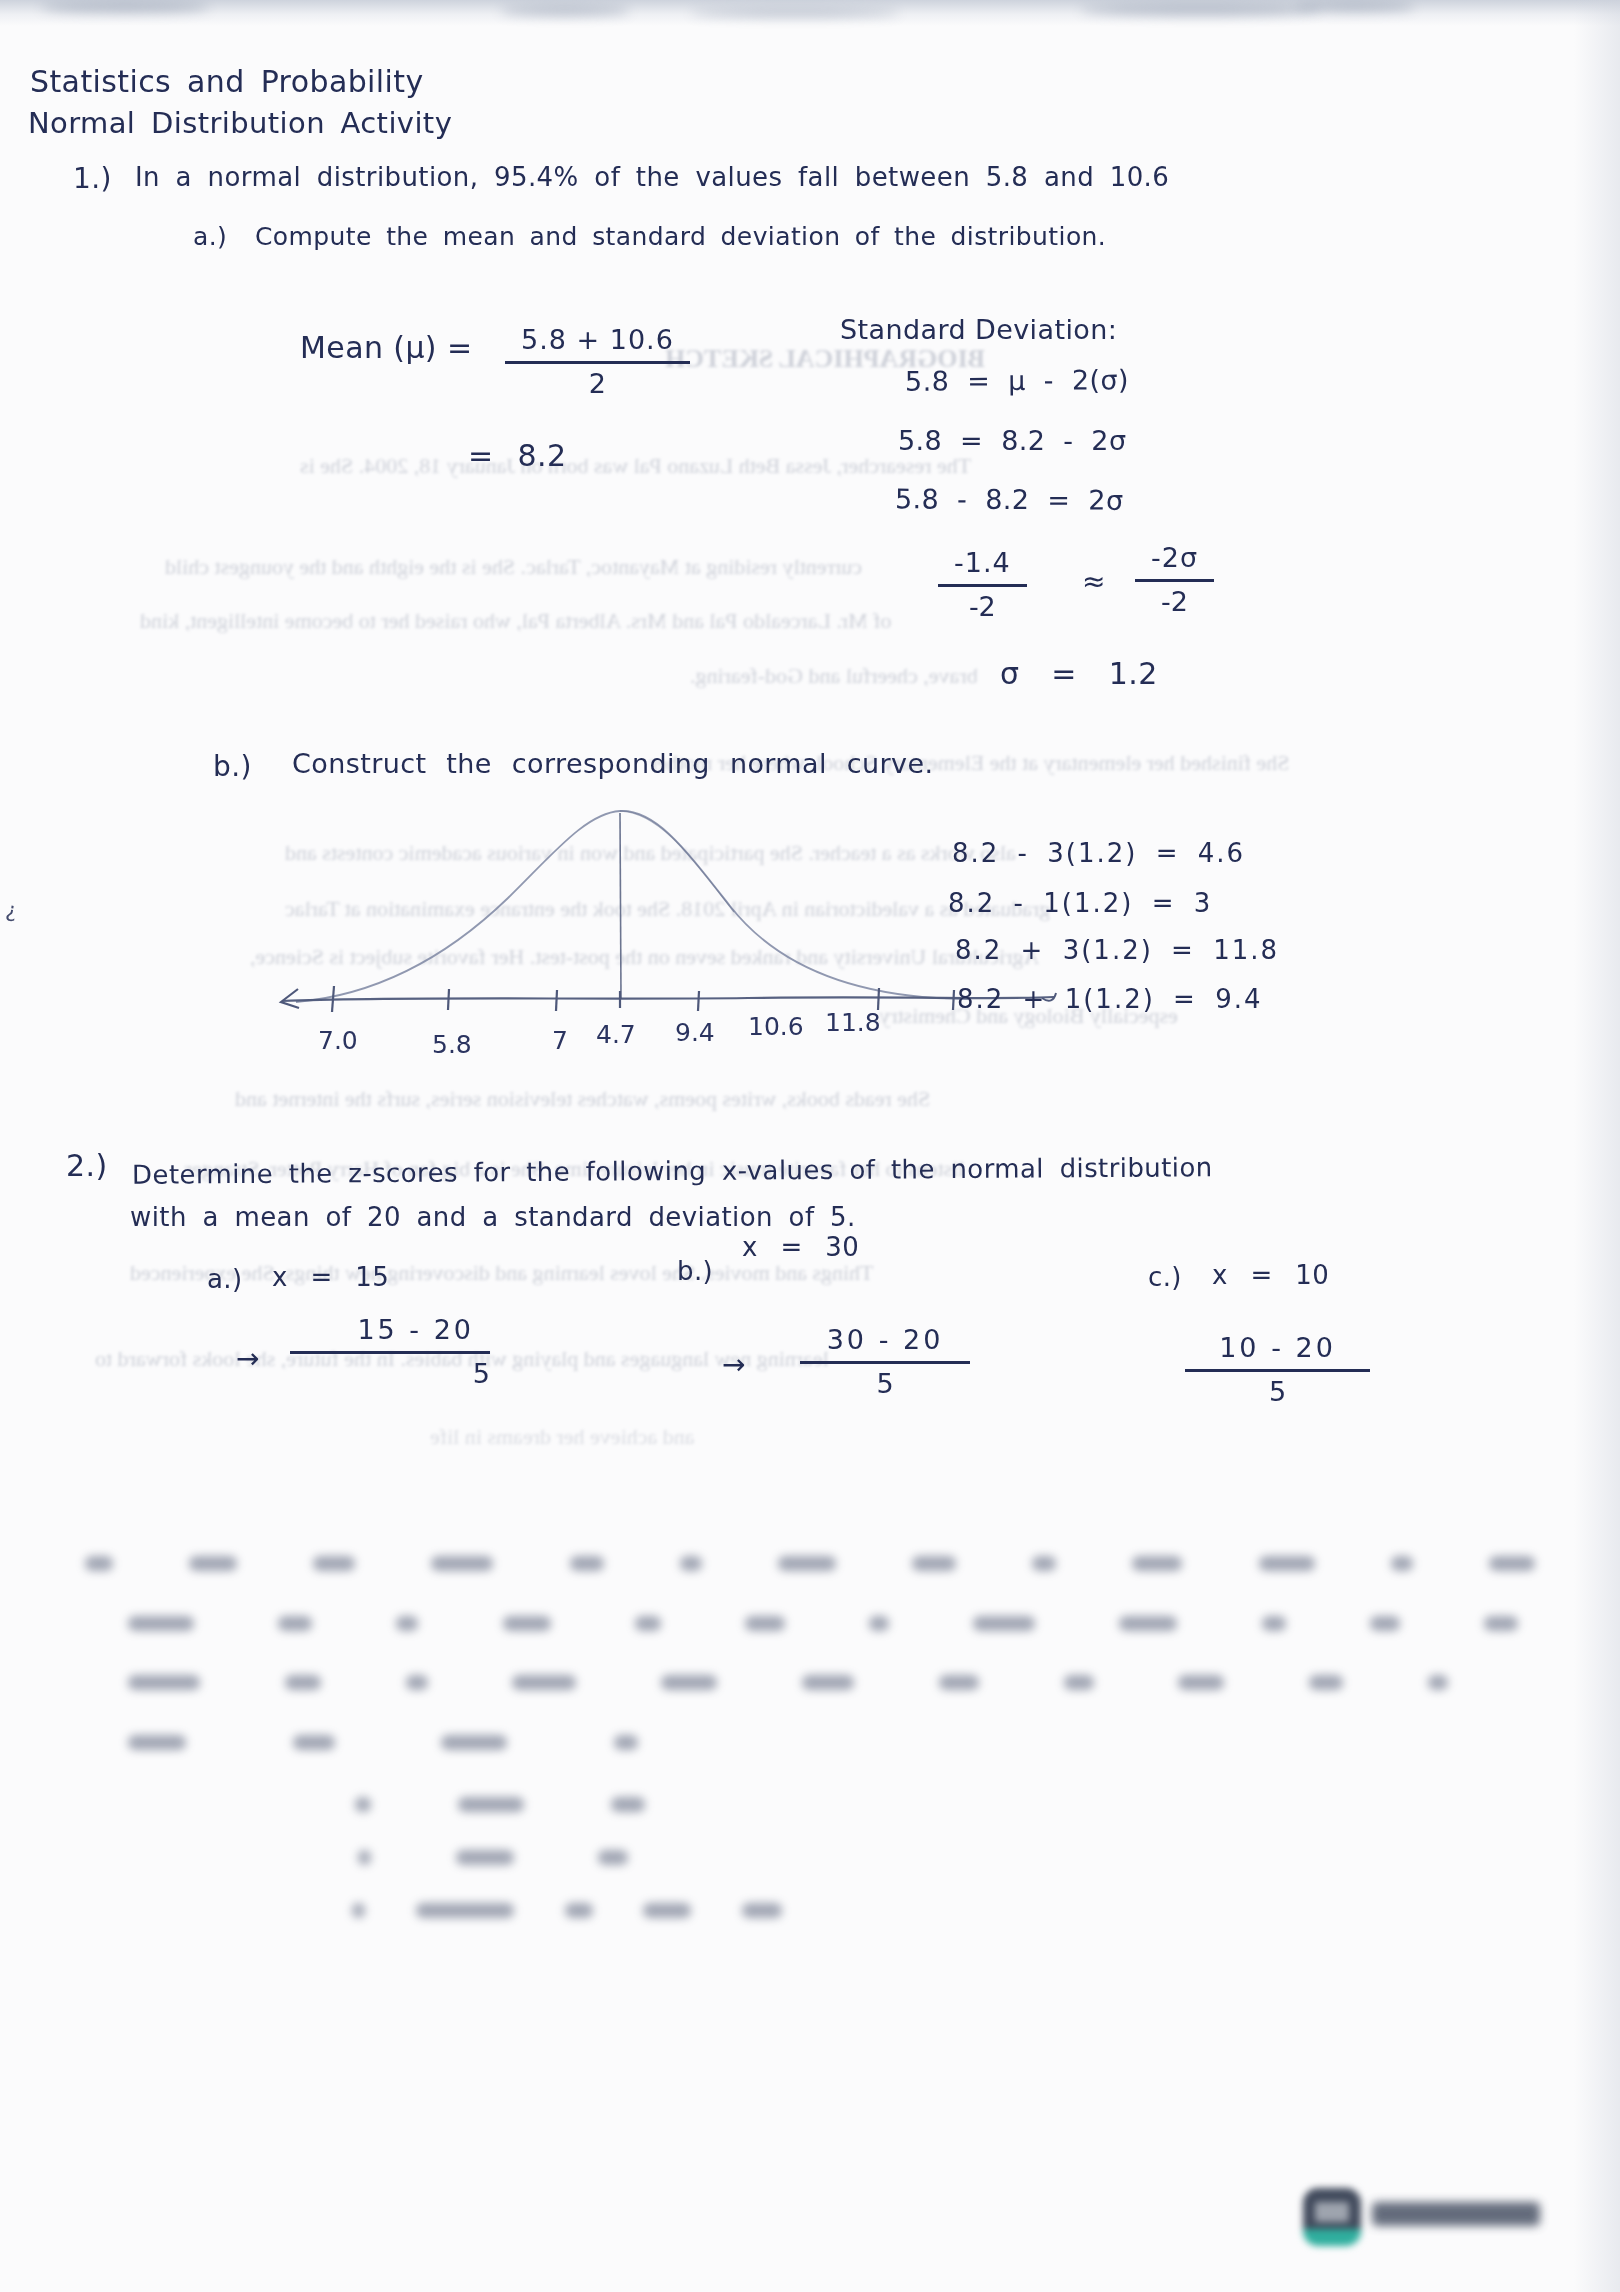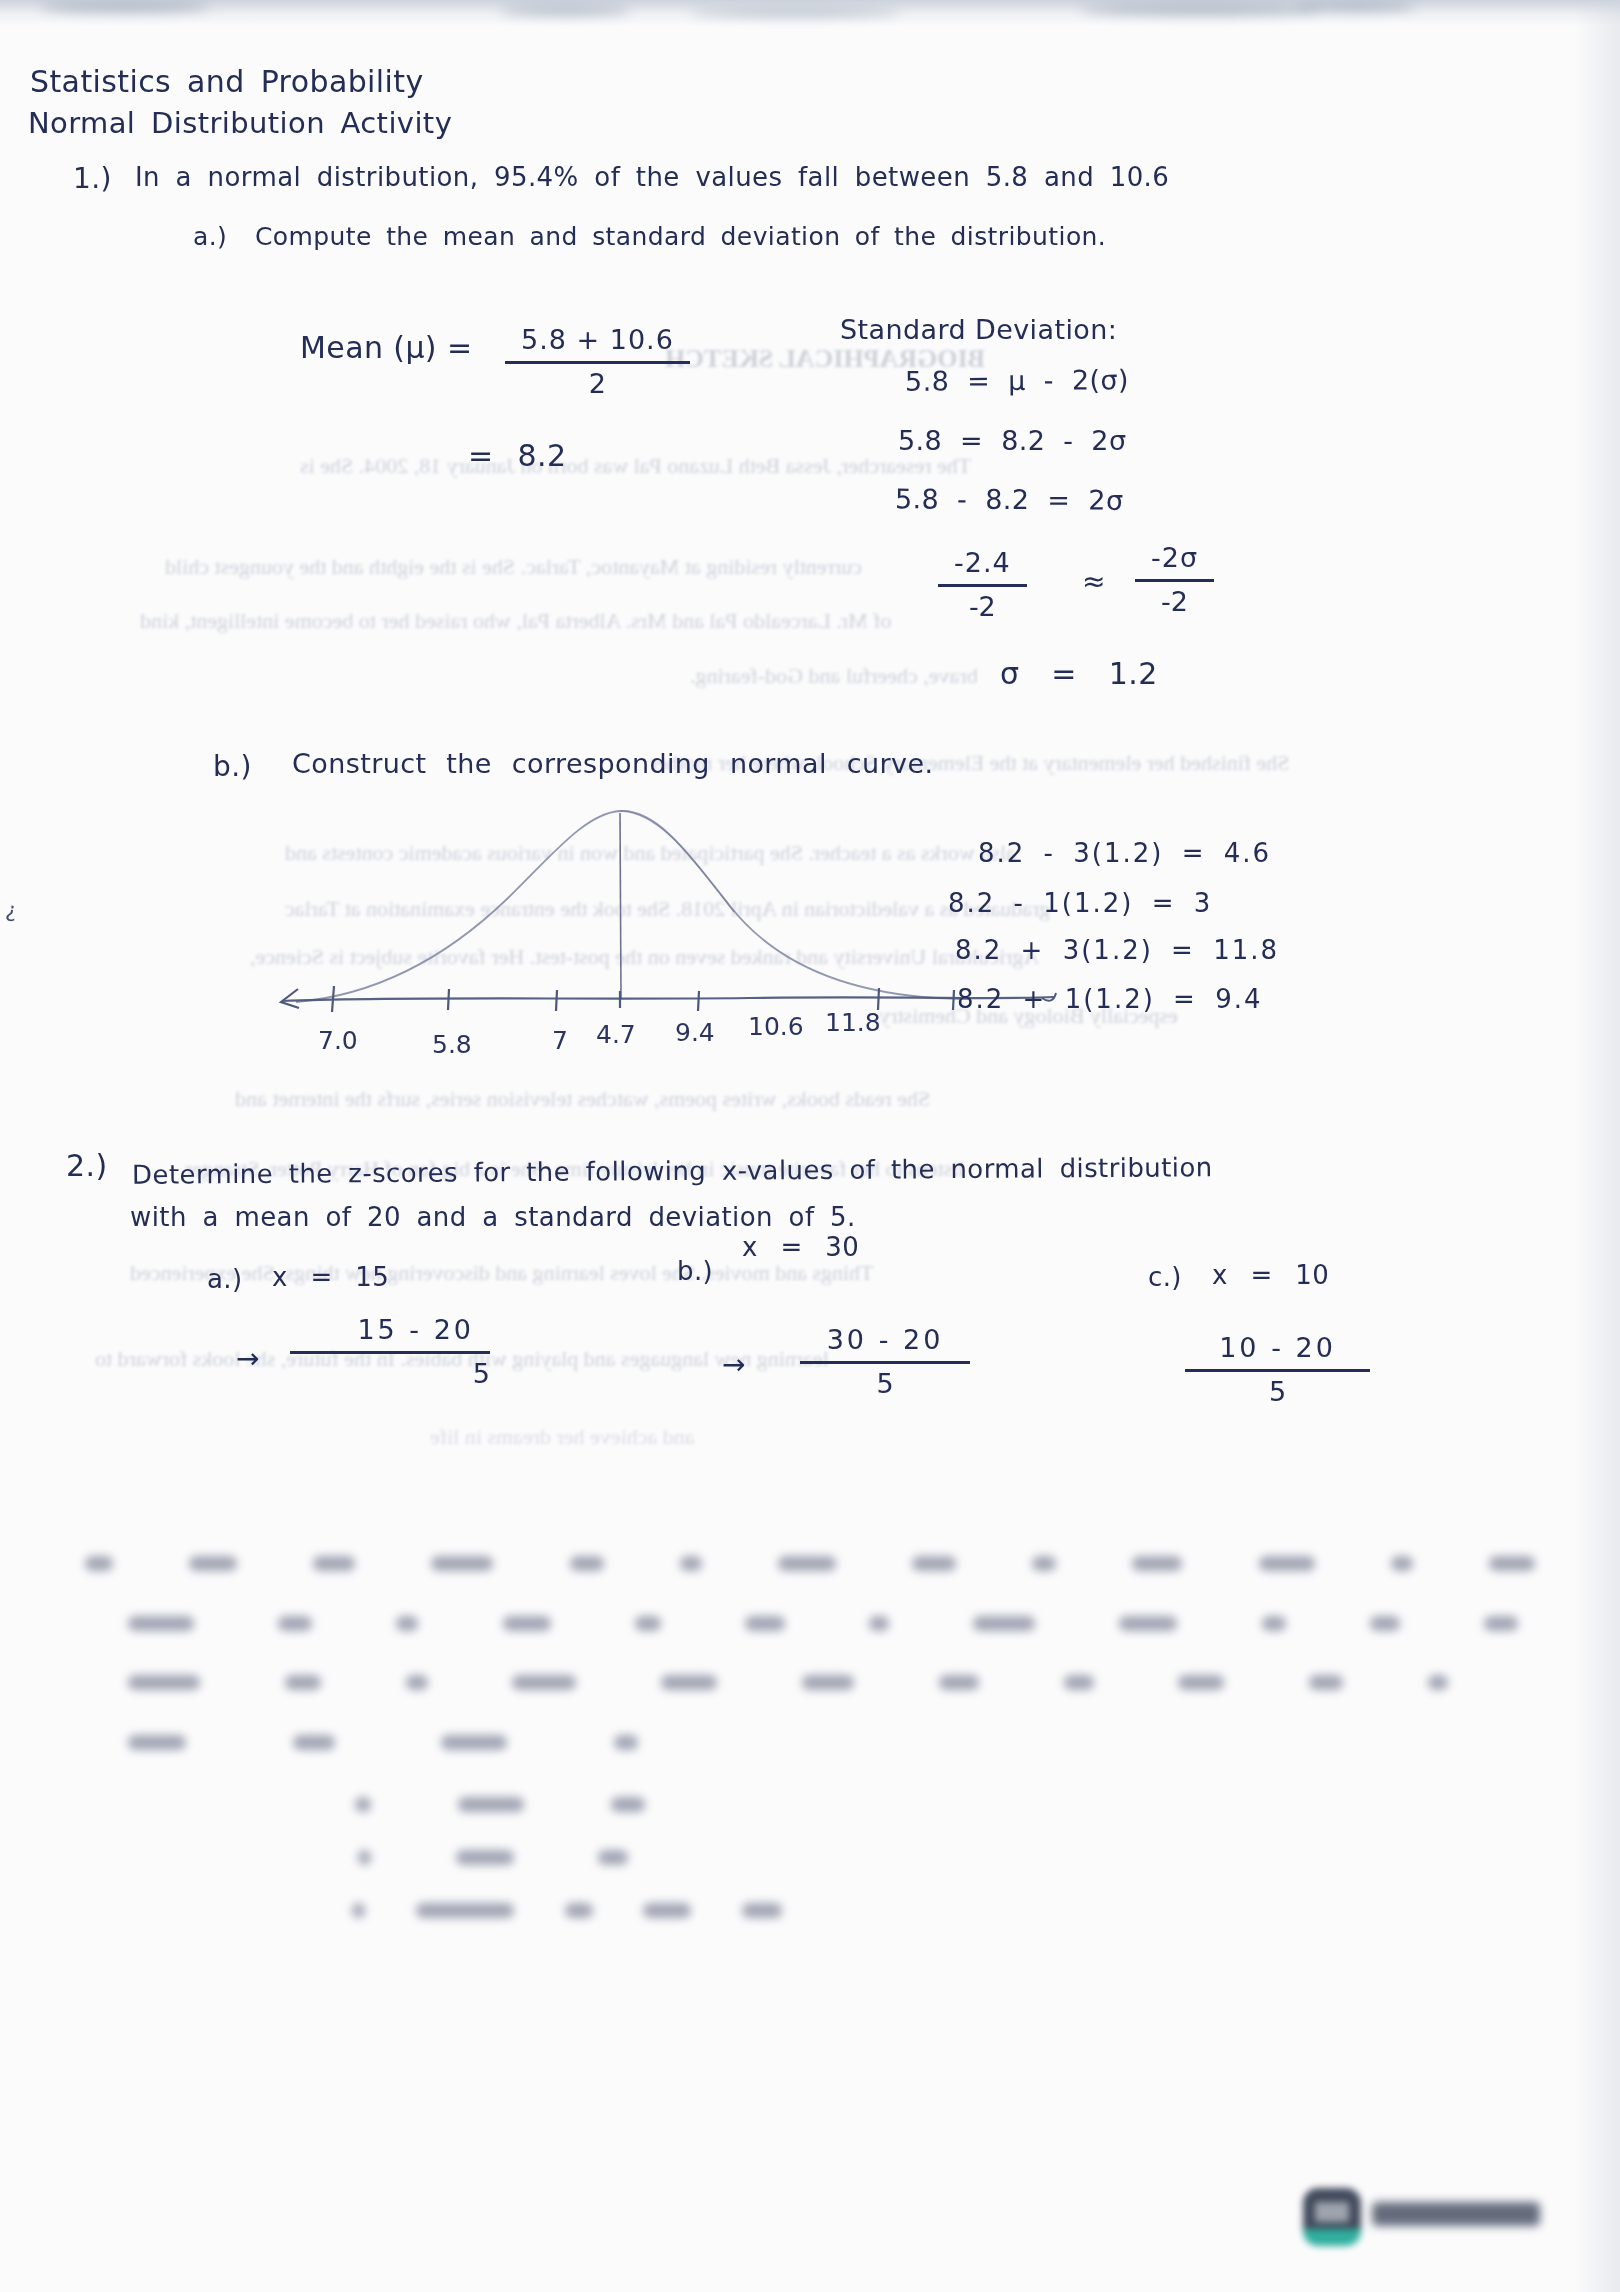--- a/index.html
+++ b/index.html
@@ -76,21 +76,21 @@
   <span class="num">5.8 + 10.6</span>
   <span class="den">2</span>
 </div>
 <div class="hw" style="left:468px;top:438px;font-size:30px;word-spacing:14px;">= 8.2</div>
 
 <div class="hw" style="left:840px;top:314px;font-size:27px;">Standard Deviation:</div>
 <div class="hw" style="left:905px;top:365px;font-size:27px;word-spacing:9px;transform:rotate(-.4deg);">5.8 = μ - 2(σ)</div>
 <div class="hw" style="left:898px;top:425px;font-size:27px;word-spacing:9px;">5.8 = 8.2 - 2σ</div>
 <div class="hw" style="left:895px;top:484px;font-size:27px;word-spacing:9px;transform:rotate(.4deg);">5.8 - 8.2 = 2σ</div>
 <div class="frac" style="left:938px;top:545px;">
-  <span class="num">-2.4</span>
+  <span class="num">-1.4</span>
   <span class="den">-2</span>
 </div>
 <div class="hw" style="left:1082px;top:565px;font-size:28px;">≈</div>
 <div class="frac" style="left:1135px;top:540px;">
   <span class="num">-2σ</span>
   <span class="den">-2</span>
 </div>
 <div class="hw" style="left:1000px;top:656px;font-size:30px;word-spacing:22px;">σ = 1.2</div>
 
 <div class="hw" style="left:213px;top:750px;font-size:28px;">b.)</div>
@@ -121,21 +121,21 @@
 </div>
 
 <span class="axis-label" style="left:318px;top:1026px;">7.0</span>
 <span class="axis-label" style="left:432px;top:1030px;">5.8</span>
 <span class="axis-label" style="left:552px;top:1026px;">7</span>
 <span class="axis-label" style="left:596px;top:1020px;">4.7</span>
 <span class="axis-label" style="left:675px;top:1018px;">9.4</span>
 <span class="axis-label" style="left:748px;top:1012px;">10.6</span>
 <span class="axis-label" style="left:825px;top:1008px;">11.8</span>
 
-<div class="hw" style="left:952px;top:838px;word-spacing:8px;letter-spacing:2px;margin-left:26px;">8.2 - 3(1.2) = 4.6</div>
+<div class="hw" style="left:952px;top:838px;word-spacing:8px;letter-spacing:2px;">8.2 - 3(1.2) = 4.6</div>
 <div class="hw" style="left:948px;top:888px;word-spacing:8px;letter-spacing:2px;">8.2 - 1(1.2) = 3</div>
 <div class="hw" style="left:955px;top:935px;word-spacing:8px;letter-spacing:2px;">8.2 + 3(1.2) = 11.8</div>
 <div class="hw" style="left:957px;top:984px;word-spacing:8px;letter-spacing:2px;">8.2 + 1(1.2) = 9.4</div>
 
 <div class="hw" style="left:6px;top:898px;font-size:21px;transform:rotate(8deg);opacity:.85;">¿</div>
 
 <div class="hw" style="left:66px;top:1148px;font-size:30px;">2.)</div>
 <div class="hw" style="left:132px;top:1156px;word-spacing:7px;transform:rotate(-.4deg);">Determine the z-scores for the following x-values of the normal distribution</div>
 <div class="hw" style="left:130px;top:1202px;word-spacing:7px;">with a mean of 20 and a standard deviation of 5.</div>
 

